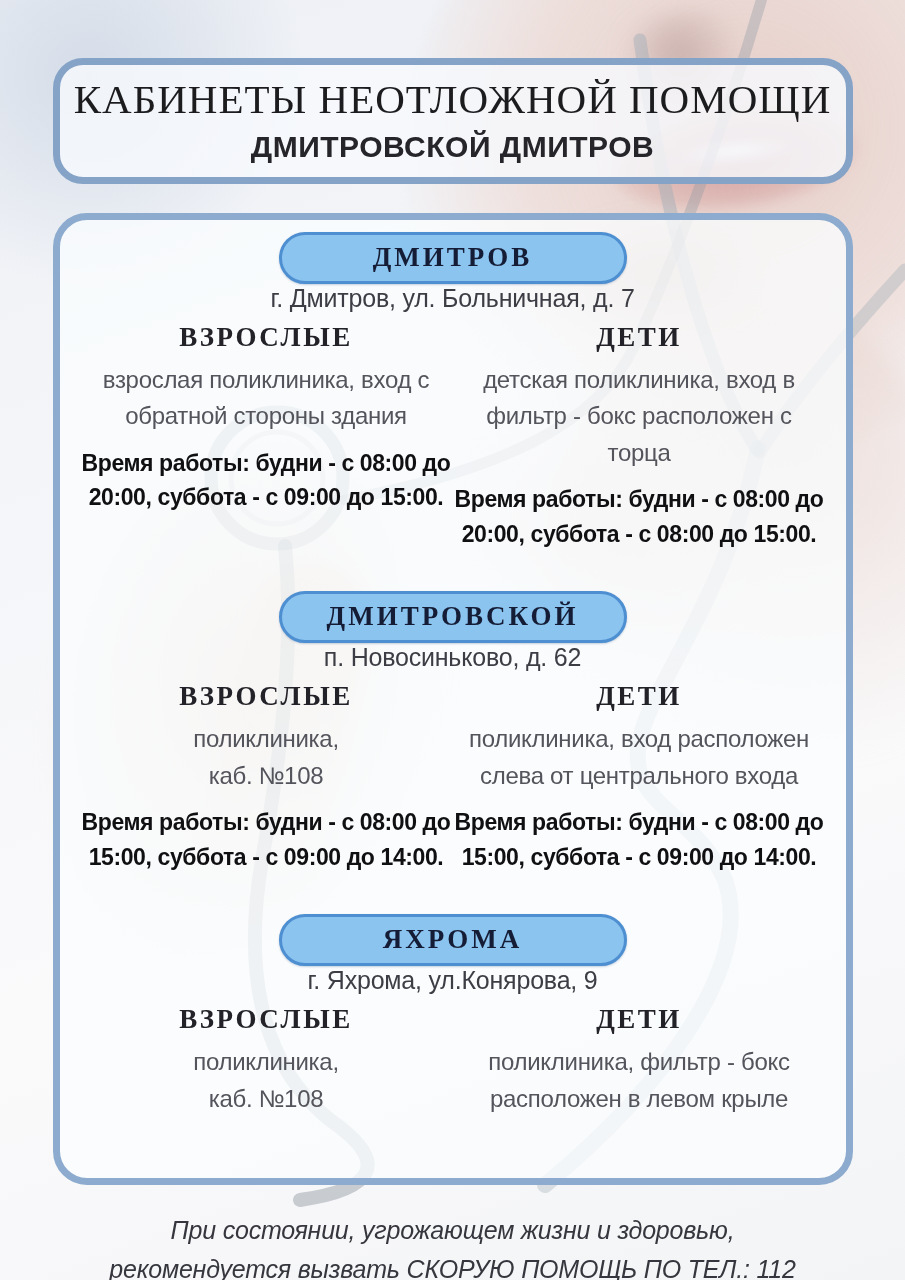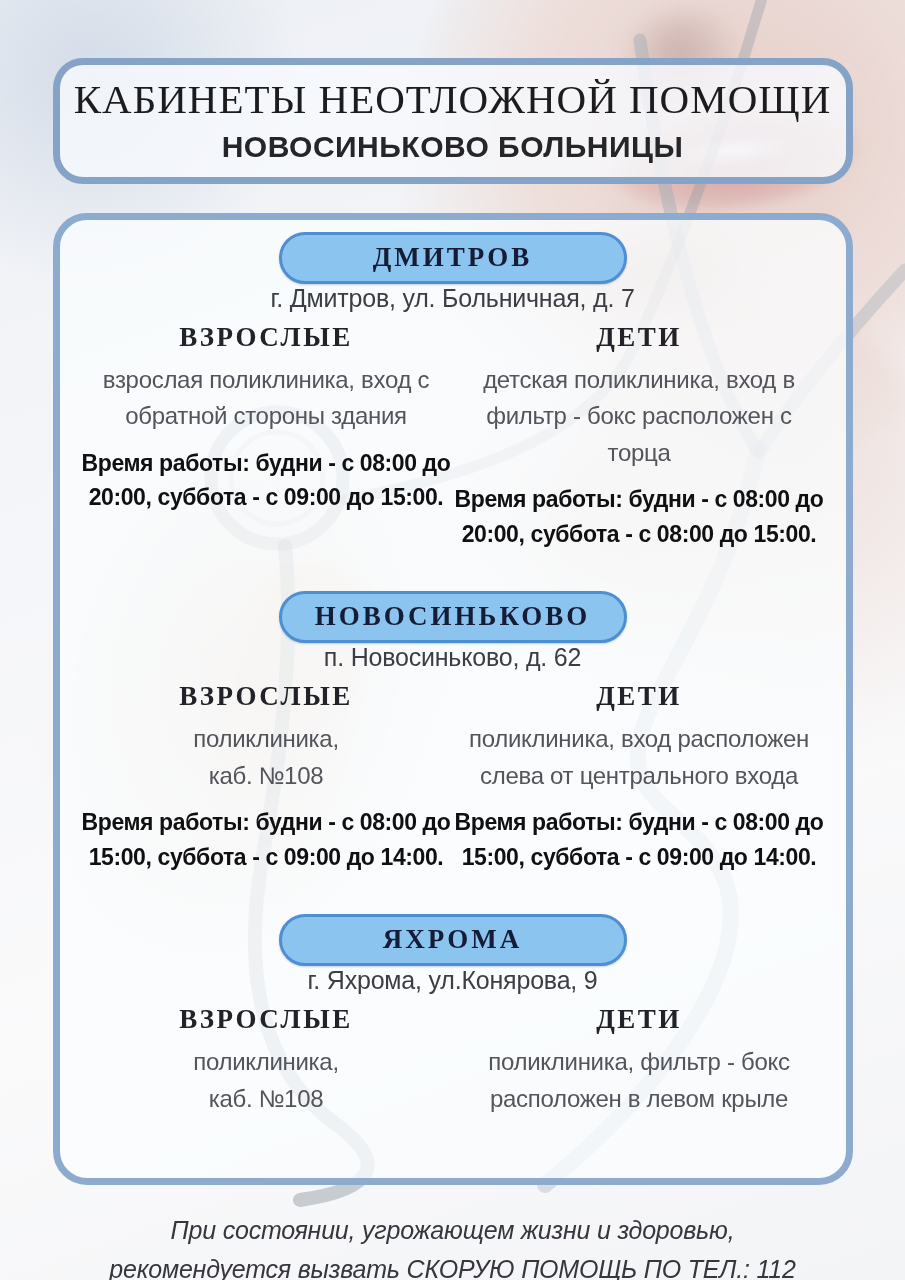--- a/index.html
+++ b/index.html
@@ -164,21 +164,21 @@
     <path d="M 758 448 C 735 560, 690 630, 655 700 C 600 805, 690 800, 725 880 C 755 965, 660 1090, 545 1185" fill="none" stroke="#aebbc3" stroke-width="16" stroke-linecap="round" opacity="0.42"></path>
     <path d="M 770 -30 C 725 130, 670 270, 635 345 C 598 425, 500 470, 345 500" fill="none" stroke="#8b97a2" stroke-width="11" stroke-linecap="round" opacity="0.35"></path>
     <circle cx="277" cy="478" r="66" fill="none" stroke="#8e98a2" stroke-width="13" opacity="0.42"></circle>
     <circle cx="277" cy="478" r="46" fill="none" stroke="#a8b0b8" stroke-width="5" opacity="0.3"></circle>
     <path d="M 285 546 C 295 650, 280 760, 262 860 C 245 960, 255 1060, 330 1120 C 395 1165, 370 1190, 300 1200" fill="none" stroke="#6f7b86" stroke-width="14" stroke-linecap="round" opacity="0.35"></path>
   </svg>
 </div>
 
 <header class="header-box">
   <div class="poster-title">КАБИНЕТЫ НЕОТЛОЖНОЙ ПОМОЩИ</div>
-  <div class="poster-subtitle">НОВОСИНЬКОВО БОЛЬНИЦЫ</div>
+  <div class="poster-subtitle">ДМИТРОВСКОЙ ДМИТРОВ</div>
 </header>
 
 <main class="main-box">
 
   <section class="loc">
     <div class="pill">
       <span class="pill-text">ДМИТРОВ</span>
     </div>
     <div class="addr">г. Дмитров, ул. Больничная, д. 7</div>
     <div class="cols">
@@ -194,21 +194,21 @@
         <div class="desc">детская поликлиника, вход в
 фильтр - бокс расположен с торца</div>
         <div class="hours">Время работы: будни - с 08:00 до
 20:00, суббота - с 08:00 до 15:00.</div>
       </div>
     </div>
   </section>
 
   <section class="loc">
     <div class="pill">
-      <span class="pill-text">НОВОСИНЬКОВО</span>
+      <span class="pill-text">ДМИТРОВСКОЙ</span>
     </div>
     <div class="addr">п. Новосиньково, д. 62</div>
     <div class="cols">
       <div class="col">
         <div class="grp">ВЗРОСЛЫЕ</div>
         <div class="desc">поликлиника,
 каб. №108</div>
         <div class="hours">Время работы: будни - с 08:00 до
 15:00, суббота - с 09:00 до 14:00.</div>
       </div>

